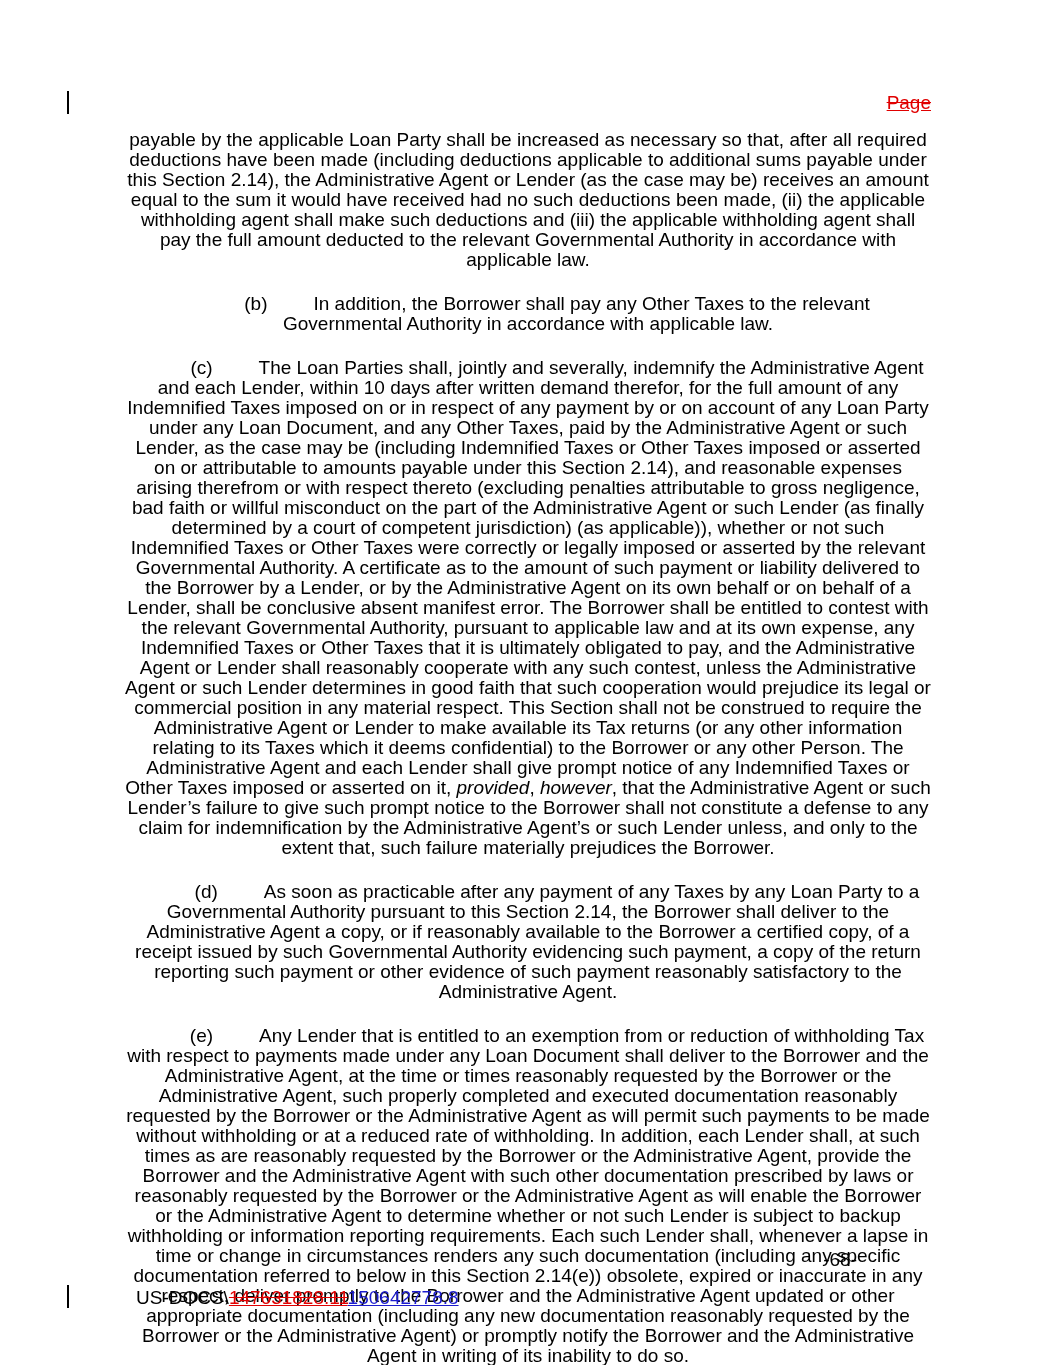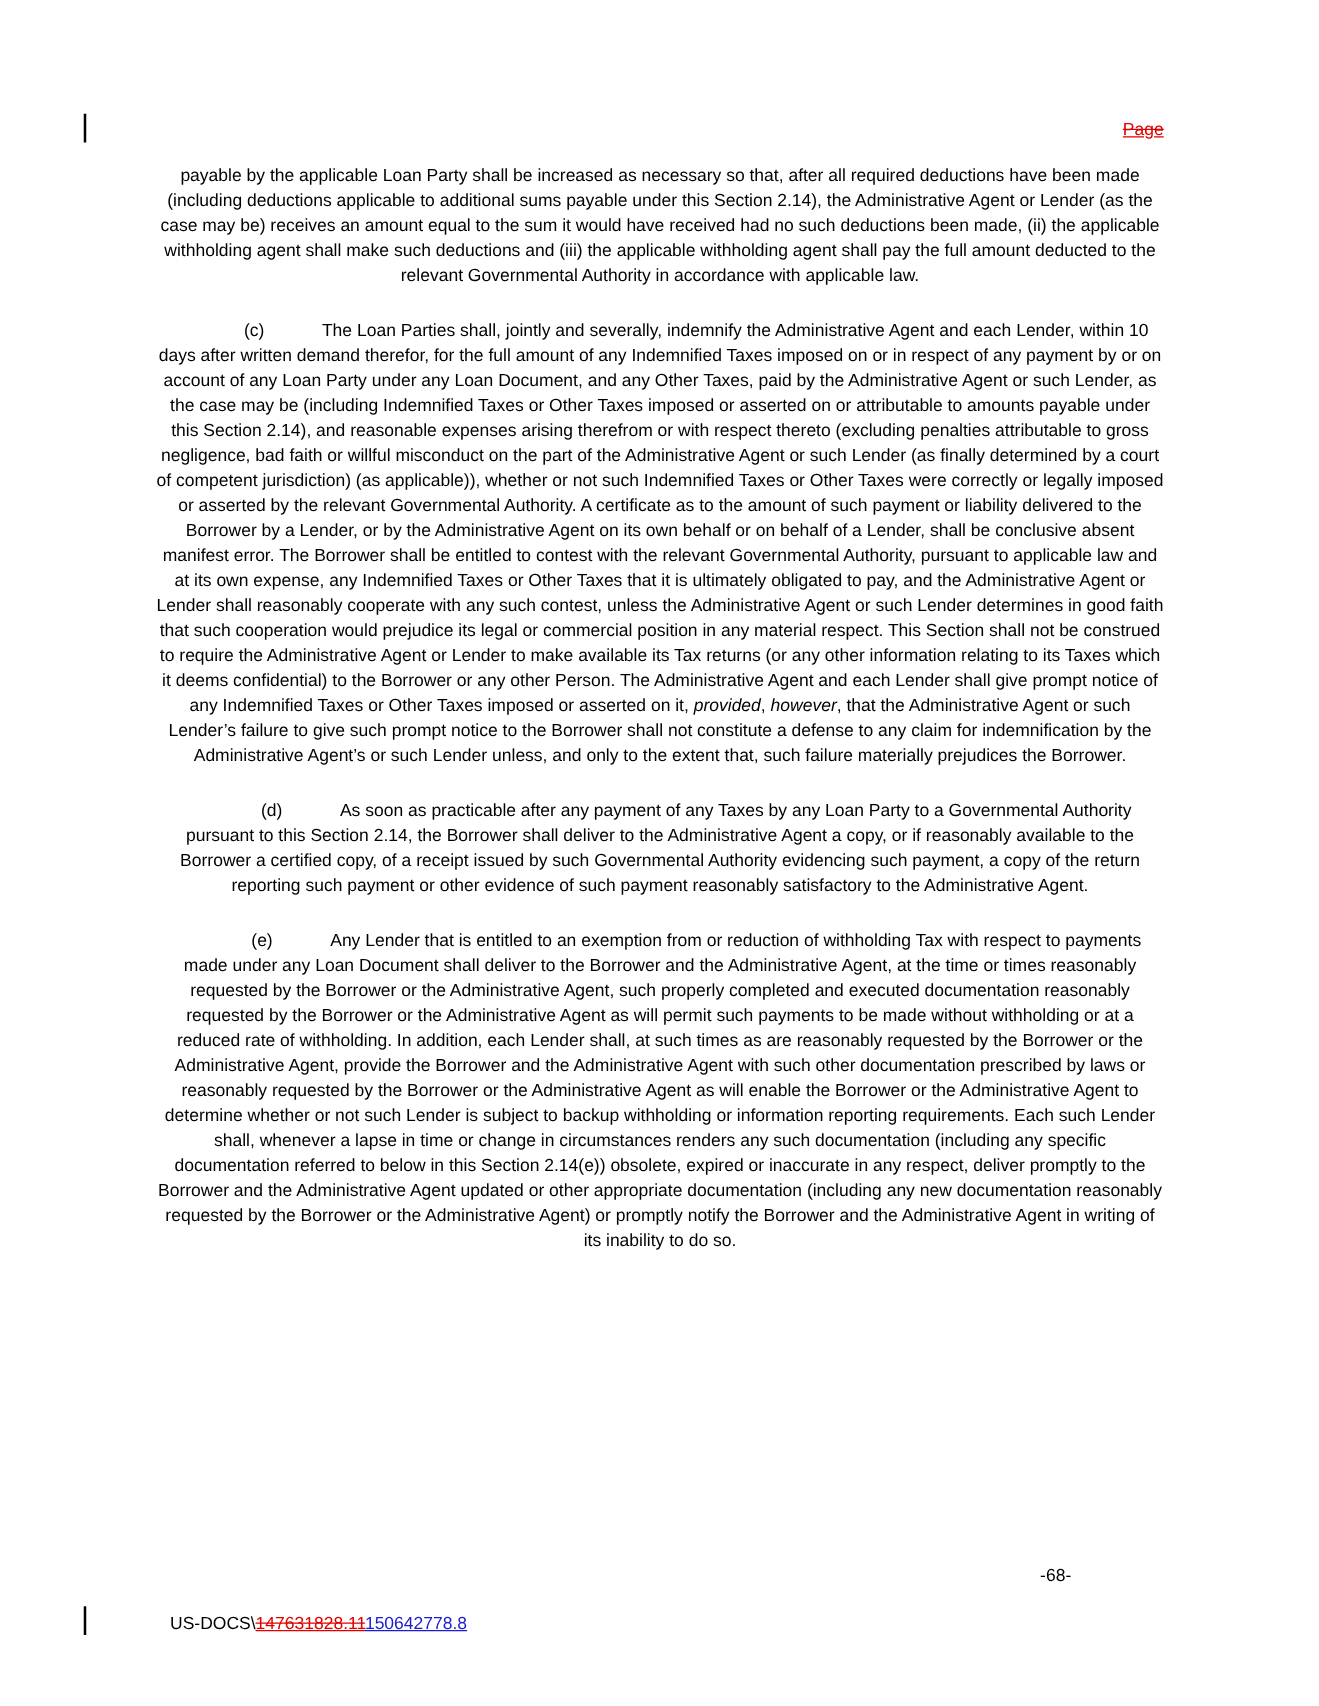--- a/index.html
+++ b/index.html
@@ -8,21 +8,21 @@
     width: 1055px; height: 1365px;
     font-family: "Liberation Sans", sans-serif;
     color: #000;
     position: relative;
     overflow: hidden;
   }
   .page {
     position: absolute; top: 0; left: 0;
     width: 1055px; height: 1365px;
     background: #ffffff;
-    font-size: 14px; line-height: 20px;
+    font-size: 19px; line-height: 20px;
   }
   .change-bar {
     position: absolute; left: 67px; width: 2px; height: 23px;
     background: #000;
   }
   .change-bar.top { top: 91px; }
   .change-bar.bottom { top: 1285px; }
   .page-header {
     position: absolute; top: 93px; left: 124px; width: 807px;
     text-align: right;
@@ -64,20 +64,23 @@
   <div class="page-header">
     <span class="deleted-text">Page</span>
   </div>
 
   <div class="doc-body">
 
     <p class="para">
       <span>payable by the applicable Loan Party shall be increased as necessary so that, after all required deductions have been made (including deductions applicable to additional sums payable under this Section 2.14), the Administrative Agent or Lender (as the case may be) receives an amount equal to the sum it would have received had no such deductions been made, (ii) the applicable withholding agent shall make such deductions and (iii) the applicable withholding agent shall pay the full amount deducted to the relevant Governmental Authority in accordance with applicable law.</span>
     </p>
 
+    <p class="para">
+      <span class="first-indent"></span><span>(b)</span><span class="tab"></span><span>In addition, the Borrower shall pay any Other Taxes to the relevant Governmental Authority in accordance with applicable law.</span>
+    </p>
 
     <p class="para">
       <span class="first-indent"></span><span>(c)</span><span class="tab"></span><span>The Loan Parties shall, jointly and severally, indemnify the Administrative Agent and each Lender, within 10 days after written demand therefor, for the full amount of any Indemnified Taxes imposed on or in respect of any payment by or on account of any Loan Party under any Loan Document, and any Other Taxes, paid by the Administrative Agent or such Lender, as the case may be (including Indemnified Taxes or Other Taxes imposed or asserted on or attributable to amounts payable under this Section 2.14), and reasonable expenses arising therefrom or with respect thereto (excluding penalties attributable to gross negligence, bad faith or willful misconduct on the part of the Administrative Agent or such Lender (as finally determined by a court of competent jurisdiction) (as applicable)), whether or not such Indemnified Taxes or Other Taxes were correctly or legally imposed or asserted by the relevant Governmental Authority.  A certificate as to the amount of such payment or liability delivered to the Borrower by a Lender, or by the Administrative Agent on its own behalf or on behalf of a Lender, shall be conclusive absent manifest error.  The Borrower shall be entitled to contest with the relevant Governmental Authority, pursuant to applicable law and at its own expense, any Indemnified Taxes or Other Taxes that it is ultimately obligated to pay, and the Administrative Agent or Lender shall reasonably cooperate with any such contest, unless the Administrative Agent or such Lender determines in good faith that such cooperation would prejudice its legal or commercial position in any material respect.  This Section shall not be construed to require the Administrative Agent or Lender to make available its Tax returns (or any other information relating to its Taxes which it deems confidential) to the Borrower or any other Person.  The Administrative Agent and each Lender shall give prompt notice of any Indemnified Taxes or Other Taxes imposed or asserted on it, </span><i>provided</i><span>, </span><i>however</i><span>, that the Administrative Agent or such Lender’s failure to give such prompt notice to the Borrower shall not constitute a defense to any claim for indemnification by the Administrative Agent’s or such Lender unless, and only to the extent that, such failure materially prejudices the Borrower.</span>
     </p>
 
     <p class="para">
       <span class="first-indent"></span><span>(d)</span><span class="tab"></span><span>As soon as practicable after any payment of any Taxes by any Loan Party to a Governmental Authority pursuant to this Section 2.14, the Borrower shall deliver to the Administrative Agent a copy, or if reasonably available to the Borrower a certified copy, of a receipt issued by such Governmental Authority evidencing such payment, a copy of the return reporting such payment or other evidence of such payment reasonably satisfactory to the Administrative Agent.</span>
     </p>
 
     <p class="para">

